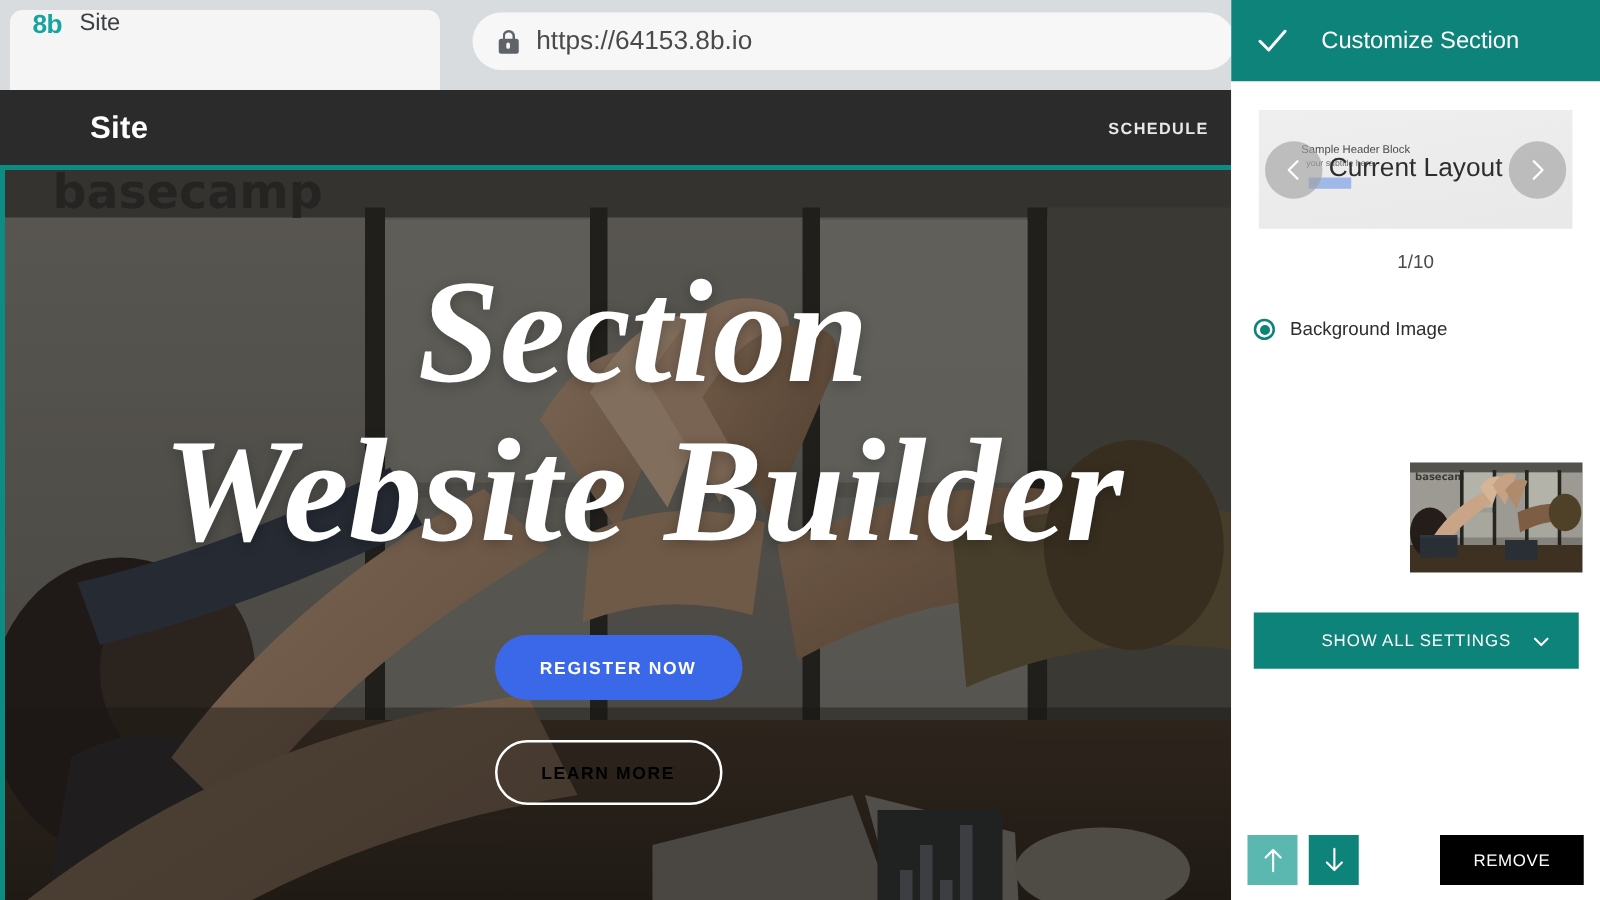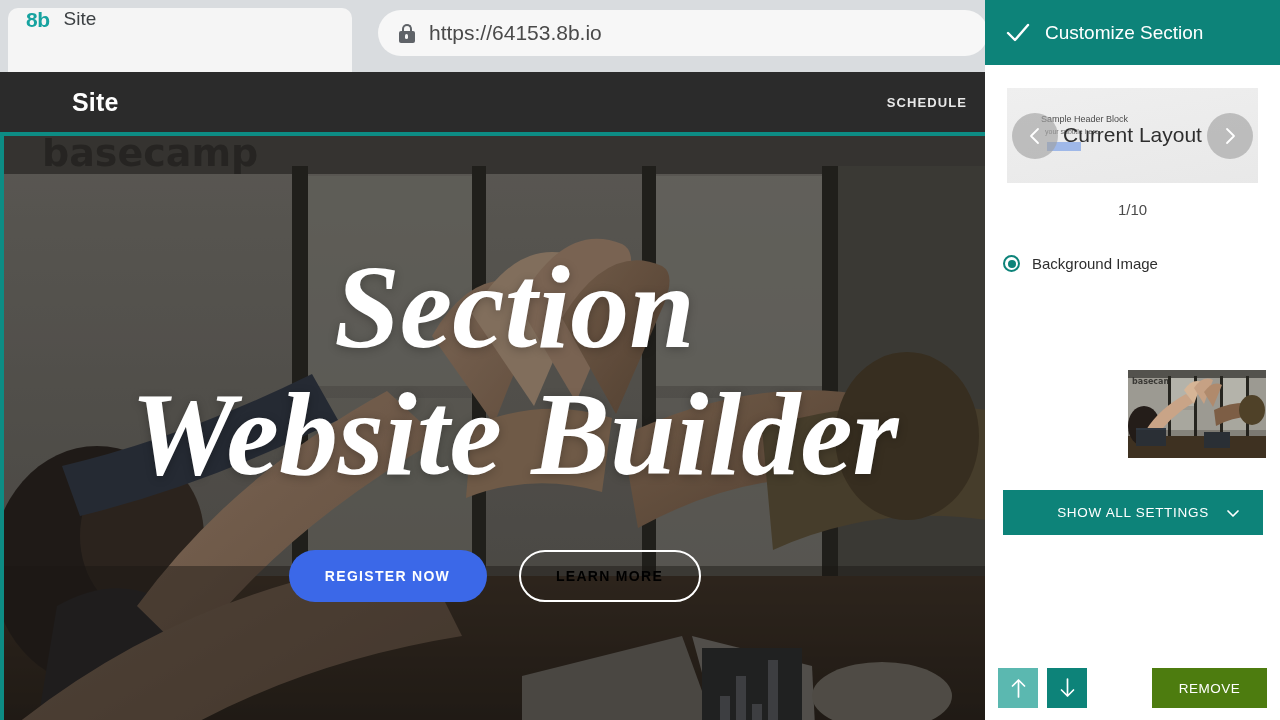--- a/index.html
+++ b/index.html
@@ -133,20 +133,21 @@
     color: #ffffff;
     text-align: center;
     white-space: nowrap;
     margin-left: 40px;
     text-shadow: 0 2px 10px rgba(0,0,0,0.25);
   }
   .hero-title .l2 { display: block; }
   .hero-buttons {
     display: flex; gap: 32px;
     margin-top: 52px;
+    flex-direction: column;
   }
   .btn-primary {
     width: 198px; height: 52px;
     border-radius: 26px;
     background: #3b68e8;
     color: #ffffff;
     font-size: 14px; font-weight: bold;
     letter-spacing: 1.3px;
     display: flex; align-items: center; justify-content: center;
     border: none; cursor: pointer;
@@ -171,21 +172,21 @@
     background: #ffffff;
   }
   .panel-header {
     height: 65px; background: #0d8379;
     display: flex; align-items: center;
     padding-left: 18px;
   }
   .check-icon { width: 30px; height: 30px; flex: none; }
   .panel-title {
     font-size: 19px; color: #ffffff;
-    margin-left: 12px;
+    margin-left: 24px;
   }
   .panel-subtitle {
     text-align: center;
     font-size: 17px; color: #3b3b3b;
     margin-top: 22px;
   }
 
   
   .carousel {
     position: relative;
@@ -289,21 +290,21 @@
     width: 40px; height: 40px;
     display: flex; align-items: center; justify-content: center;
     cursor: pointer; border: none;
   }
   .move-up { left: 13px; background: #5bb8b0; }
   .move-down { left: 62px; background: #0d8379; }
   .arrow-ico { width: 19px; height: 24px; }
   .remove-btn {
     position: absolute; bottom: 12px; right: 13px;
     width: 115px; height: 40px;
-    background: #4d7c0f;
+    background: #000000;
     color: #ffffff;
     font-size: 13.5px; letter-spacing: 0.5px;
     display: flex; align-items: center; justify-content: center;
     cursor: pointer; border: none;
     font-family: "Liberation Sans", sans-serif;
   }
 </style>
 </head>
 <body>
 

